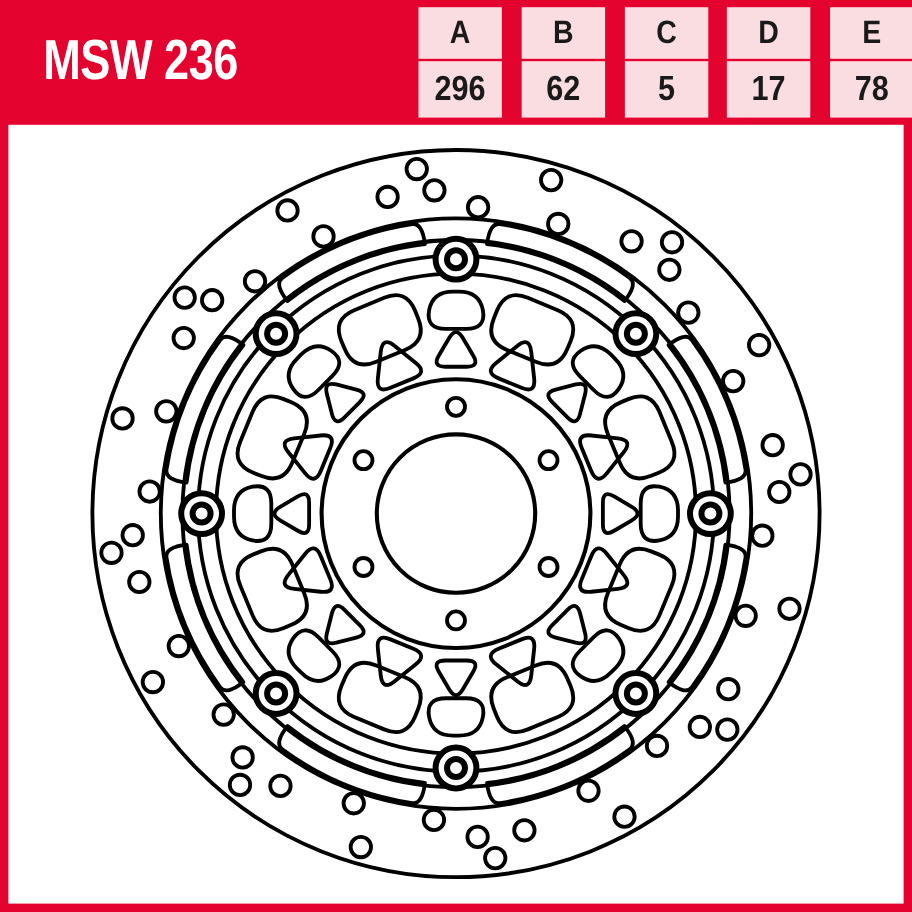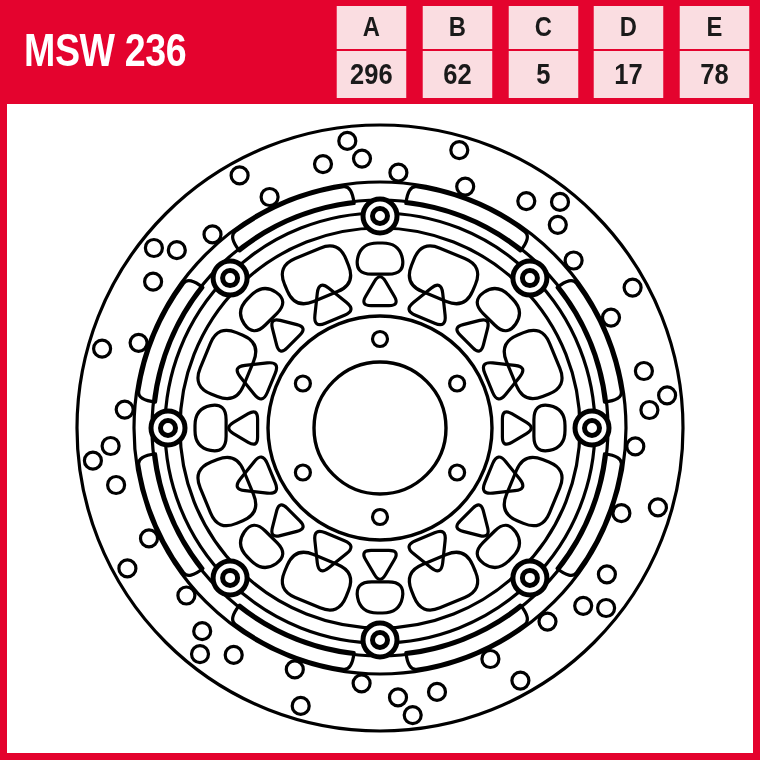--- a/index.html
+++ b/index.html
@@ -10,21 +10,21 @@
     overflow:hidden;
   }
   #page{
     position:relative;
     width:760px;height:760px;
     background:#e4032e;
     box-sizing:border-box;
   }
   
   #header{
-    position:absolute;left:0;top:0;width:610px;height:104px;
+    position:absolute;left:12px;top:0;width:610px;height:104px;
     background:#e4032e;
   }
   #title{
     position:absolute;left:24px;top:24px;
     color:#ffffff;
     font-family:"Liberation Sans", sans-serif;
     font-weight:bold;
     font-size:47px;
     letter-spacing:-0.5px;
     transform:scaleX(0.80);

